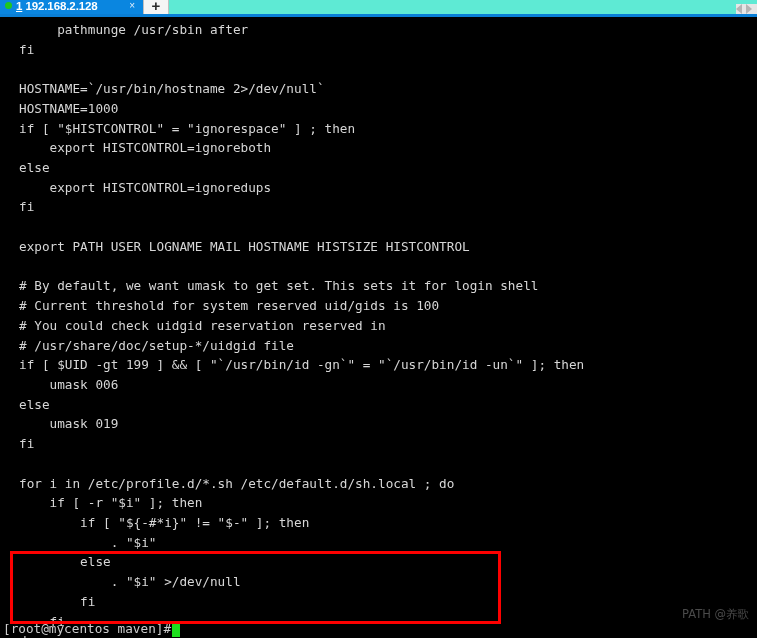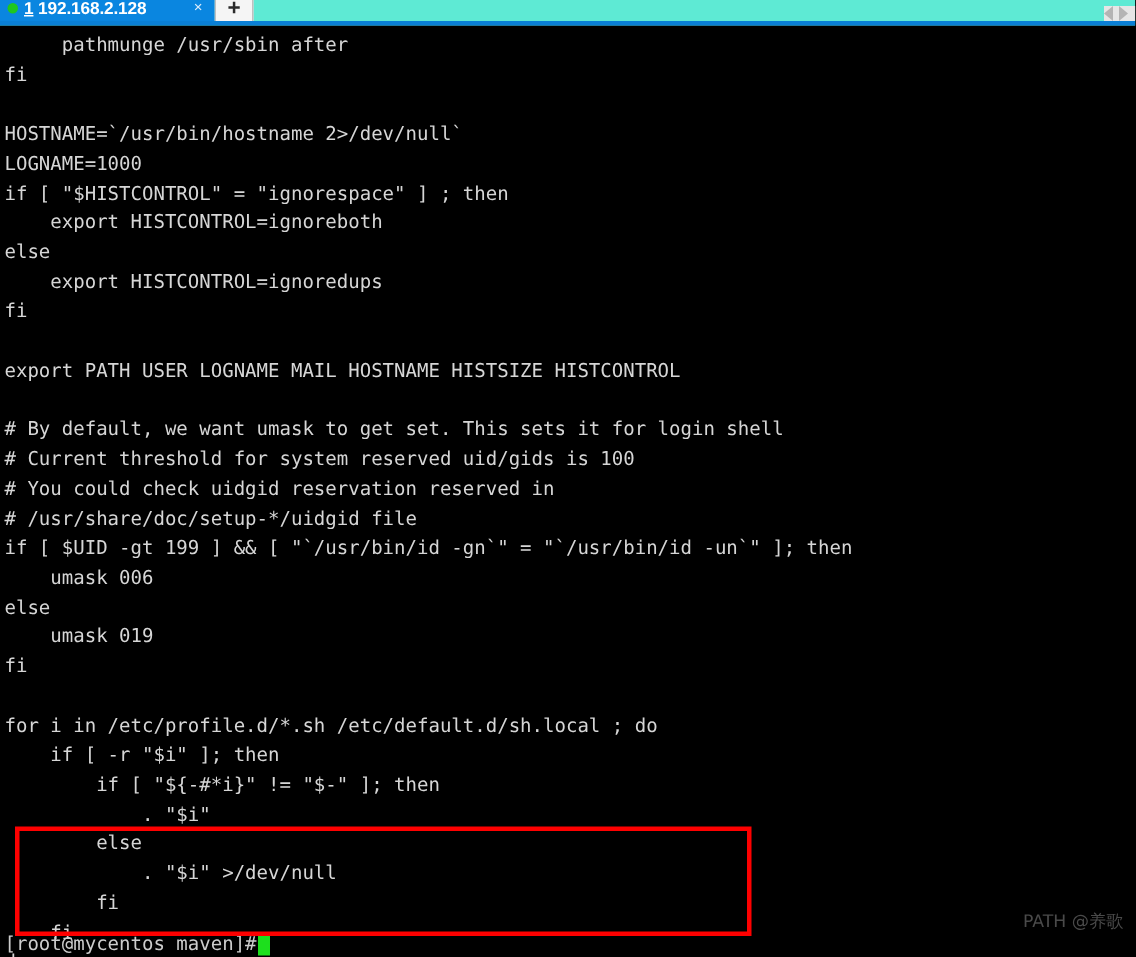--- a/index.html
+++ b/index.html
@@ -106,21 +106,21 @@
     border-left: 6px solid #b4b4b4;
   }
 
   
   .terminal {
     position: absolute;
     top: 20px; left: 0;
     width: 757px;
     height: 618px;
     background: #000;
-    padding: 0 0 0 3px;
+    padding: 0 0 0 19px;
     overflow: hidden;
   }
   .line {
     font-family: "DejaVu Sans Mono", monospace;
     font-size: 12.7px;
     line-height: 19.72px;
     height: 19.72px;
     color: #d6d6d6;
     white-space: pre;
     letter-spacing: 0px;
@@ -192,21 +192,21 @@
       <span class="tri tri-right"></span>
     </div>
   </div>
 
   <div class="terminal">
     <div id="lines">
         <div class="line">     pathmunge /usr/sbin after</div>
         <div class="line">fi</div>
         <div class="line blank">&nbsp;</div>
         <div class="line">HOSTNAME=`/usr/bin/hostname 2&gt;/dev/null`</div>
-        <div class="line">LOGNAME=1000</div>
+        <div class="line">HOSTNAME=1000</div>
         <div class="line">if [ "$HISTCONTROL" = "ignorespace" ] ; then</div>
         <div class="line">    export HISTCONTROL=ignoreboth</div>
         <div class="line">else</div>
         <div class="line">    export HISTCONTROL=ignoredups</div>
         <div class="line">fi</div>
         <div class="line blank">&nbsp;</div>
         <div class="line">export PATH USER LOGNAME MAIL HOSTNAME HISTSIZE HISTCONTROL</div>
         <div class="line blank">&nbsp;</div>
         <div class="line"># By default, we want umask to get set. This sets it for login shell</div>
         <div class="line"># Current threshold for system reserved uid/gids is 100</div>

